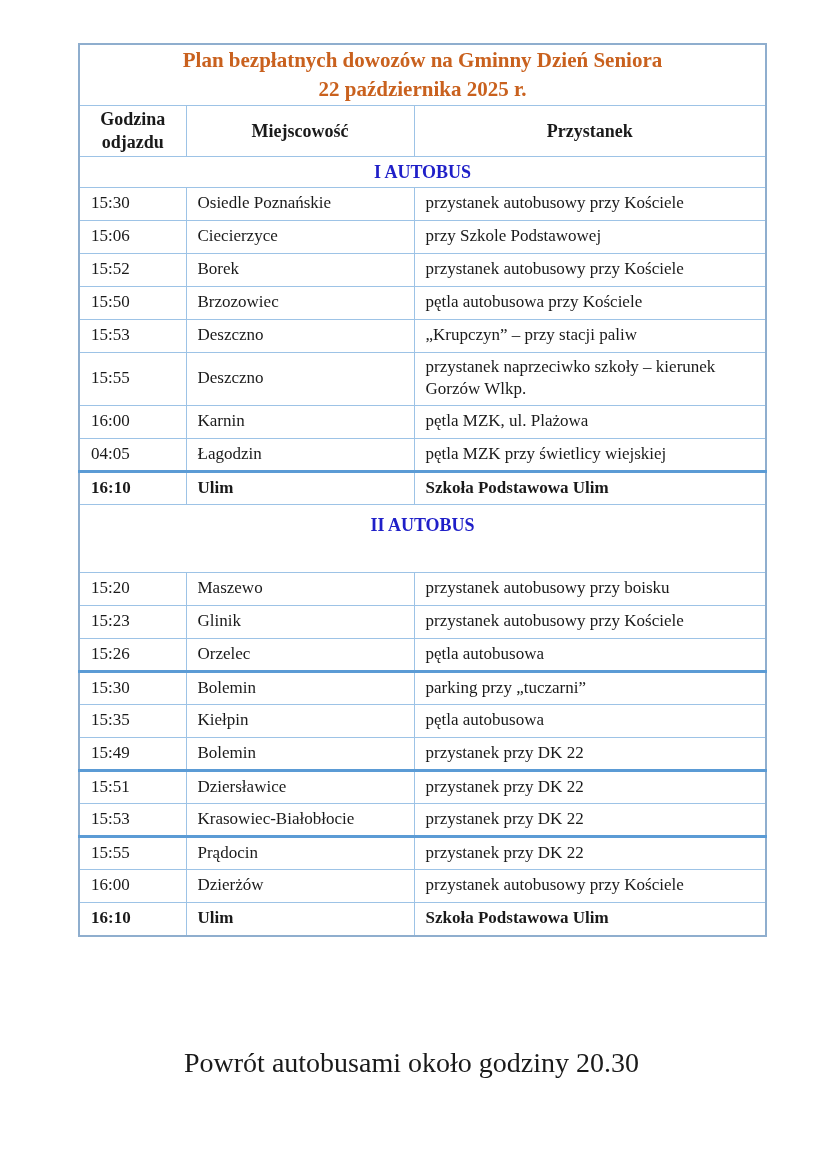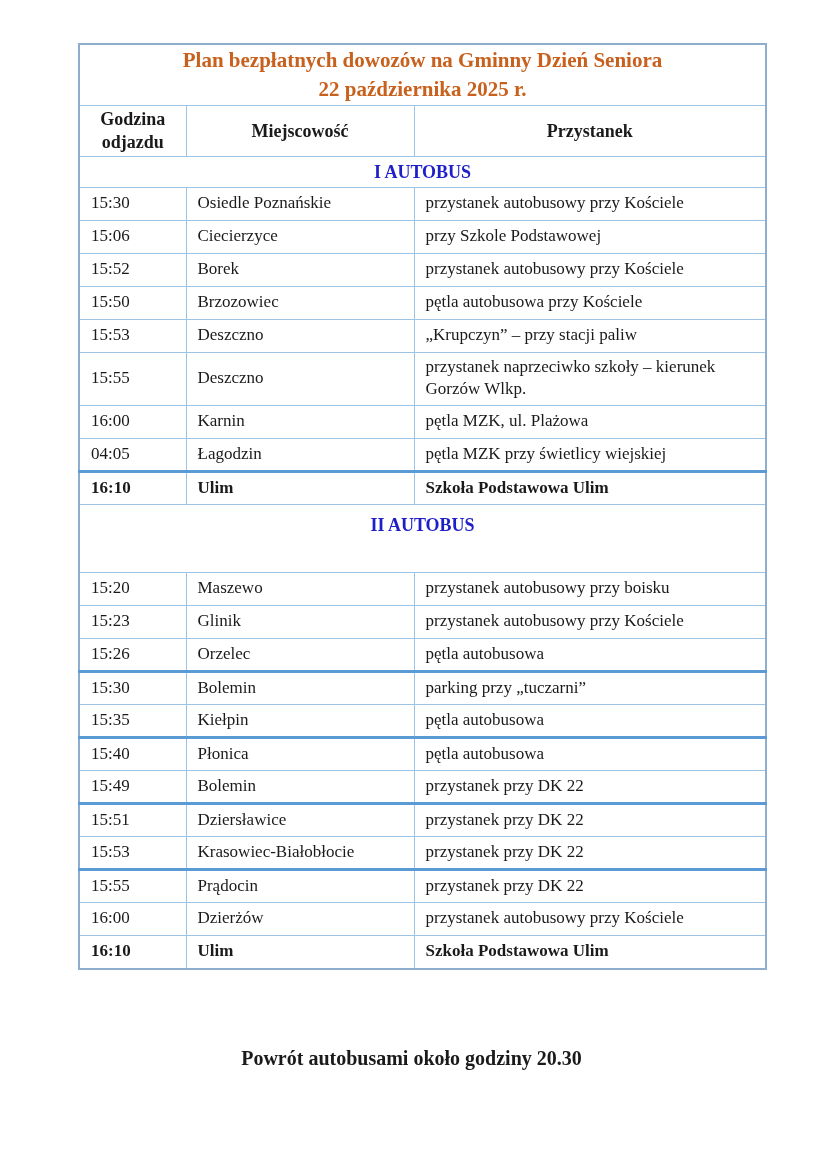--- a/index.html
+++ b/index.html
@@ -37,21 +37,21 @@
   .section-row td{
     color:var(--section-color);font-weight:bold;font-size:18px;
     text-align:center;height:26px;padding:2px 4px;border-radius:13px;
   }
   .section-row.tall td{height:56px;vertical-align:top;padding-top:9px;}
   tr.data-row{height:33px;}
   tr.thick-top td{border-top:3px solid var(--border-thick);}
   tr.bold-row td{font-weight:bold;}
   .footer{
     position:absolute;left:0;top:1047px;width:823px;
-    text-align:center;font-weight:bold;font-size:20px;
+    text-align:center;font-weight:normal;font-size:28px;
   }
 </style>
 </head>
 <body>
 
 <div class="table-wrap">
   <table>
     <colgroup>
       <col style="width:107px">
       <col style="width:228px">
@@ -141,25 +141,20 @@
         <tr class="data-row thick-top">
           <td>15:30</td>
           <td>Bolemin</td>
           <td>parking przy „tuczarni”</td>
         </tr>
         <tr class="data-row">
           <td>15:35</td>
           <td>Kiełpin</td>
           <td>pętla autobusowa</td>
         </tr>
-        <tr class="data-row thick-top">
-          <td>15:40</td>
-          <td>Płonica</td>
-          <td>pętla autobusowa</td>
-        </tr>
         <tr class="data-row">
           <td>15:49</td>
           <td>Bolemin</td>
           <td>przystanek przy DK 22</td>
         </tr>
         <tr class="data-row thick-top">
           <td>15:51</td>
           <td>Dziersławice</td>
           <td>przystanek przy DK 22</td>
         </tr>

